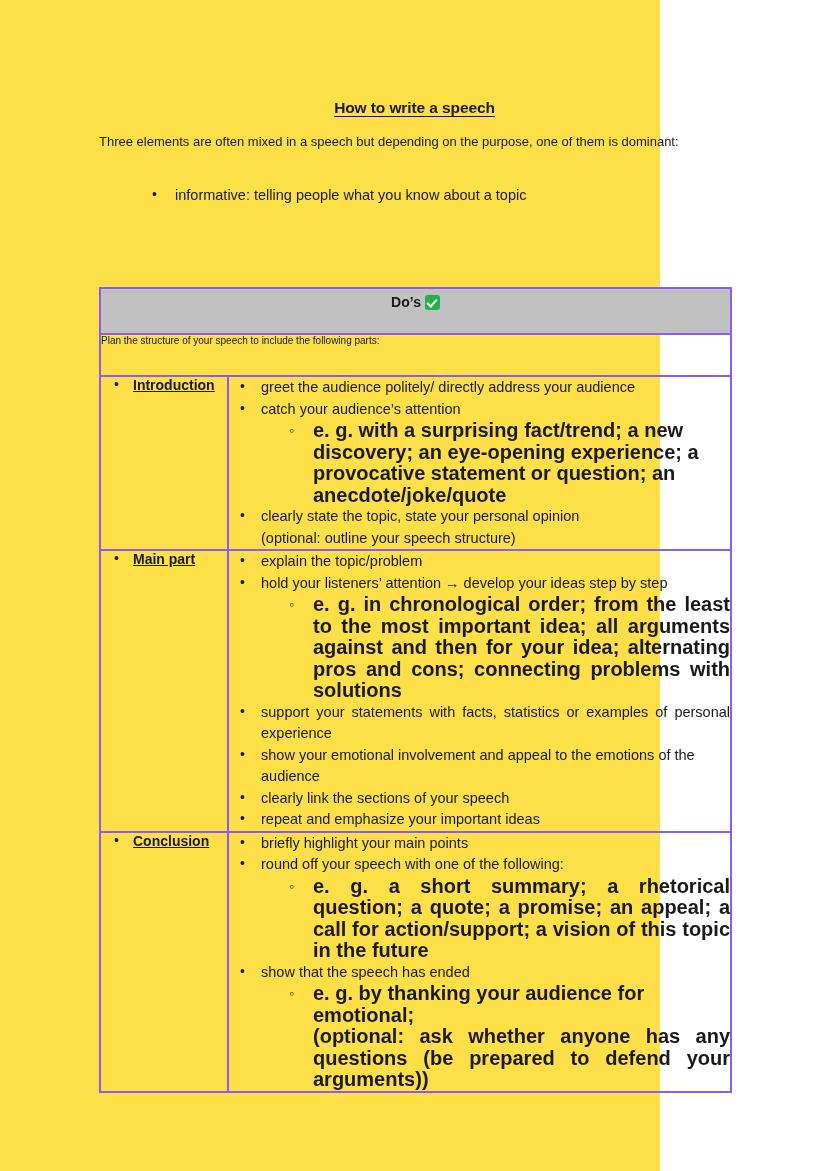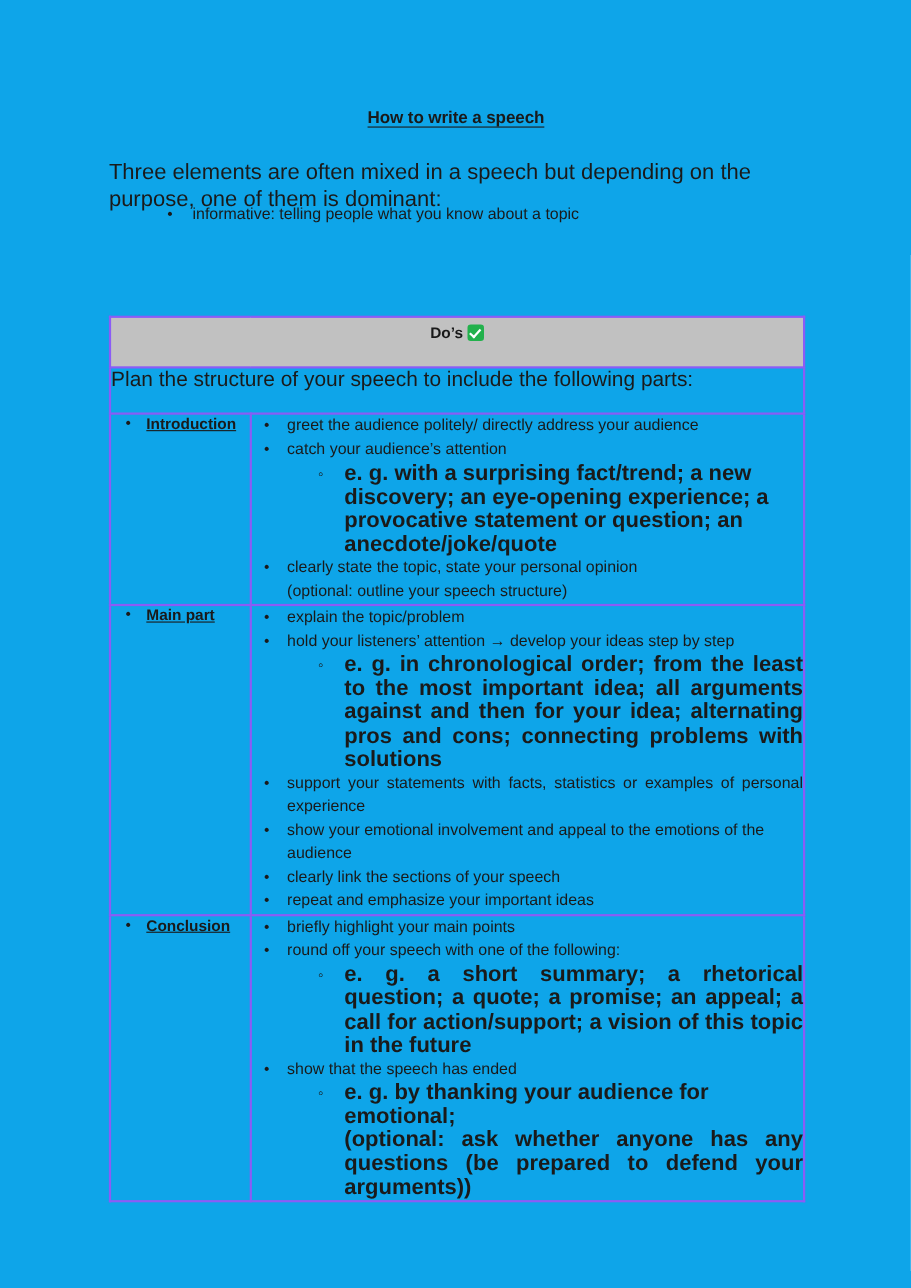--- a/index.html
+++ b/index.html
@@ -12,42 +12,42 @@
     height: 1171px;
     font-family: "Liberation Sans", sans-serif;
     color: #1a1a1a;
     position: relative;
     overflow: hidden;
   }
   .page {
     position: absolute;
     left: 0;
     top: 0;
-    width: 828px;
+    width: 660px;
     height: 1171px;
-    background: #0ea5e9;
+    background: #fde047;
   }
   .doc-title {
     position: absolute;
     left: 99px;
     top: 99px;
     width: 631px;
     text-align: center;
     font-size: 15.5px;
     font-weight: bold;
     letter-spacing: -0.1px;
     text-decoration: underline;
     text-underline-offset: 3px;
   }
   .intro-para {
     position: absolute;
     left: 99px;
-    top: 145px;
+    top: 130px;
     width: 633px;
-    font-size: 20px;
+    font-size: 13px;
     line-height: 24px;
     text-align: left;
   }
   .intro-list {
     position: absolute;
     left: 99px;
     top: 185px;
     width: 633px;
     list-style: none;
     margin: 0;
@@ -115,21 +115,21 @@
     top: 2.2px;
     width: 4px;
     height: 8px;
     border: solid #ffffff;
     border-width: 0 2px 2px 0;
     transform: rotate(42deg);
   }
   .plan-cell {
     height: 40px;
     padding: 7px 0 0 7px;
-    font-size: 19px;
+    font-size: 10px;
     margin-top: 43px;
   }
   .label-cell {
     width: 128px;
     padding: 9px 0 0 0;
     text-decoration: underline;
   }
   .label-inner {
     position: relative;
     padding-left: 32px;

